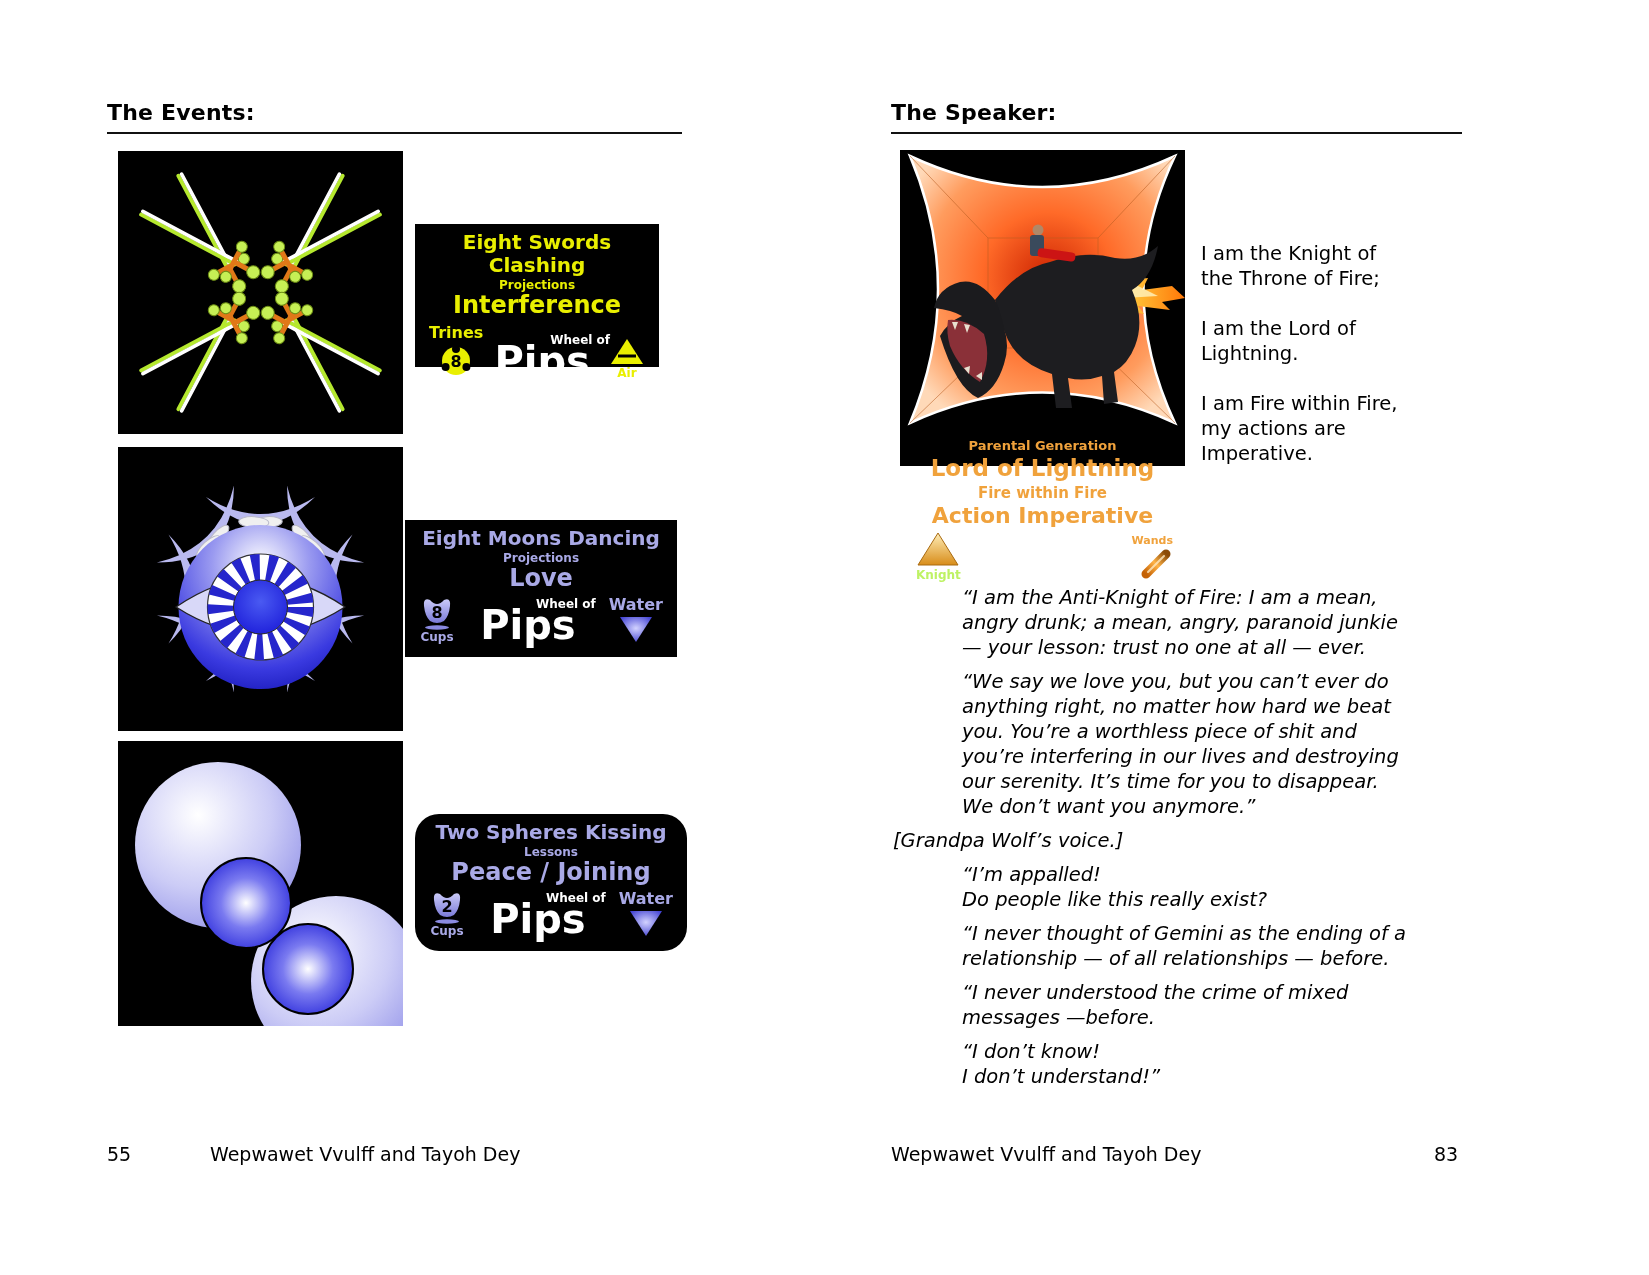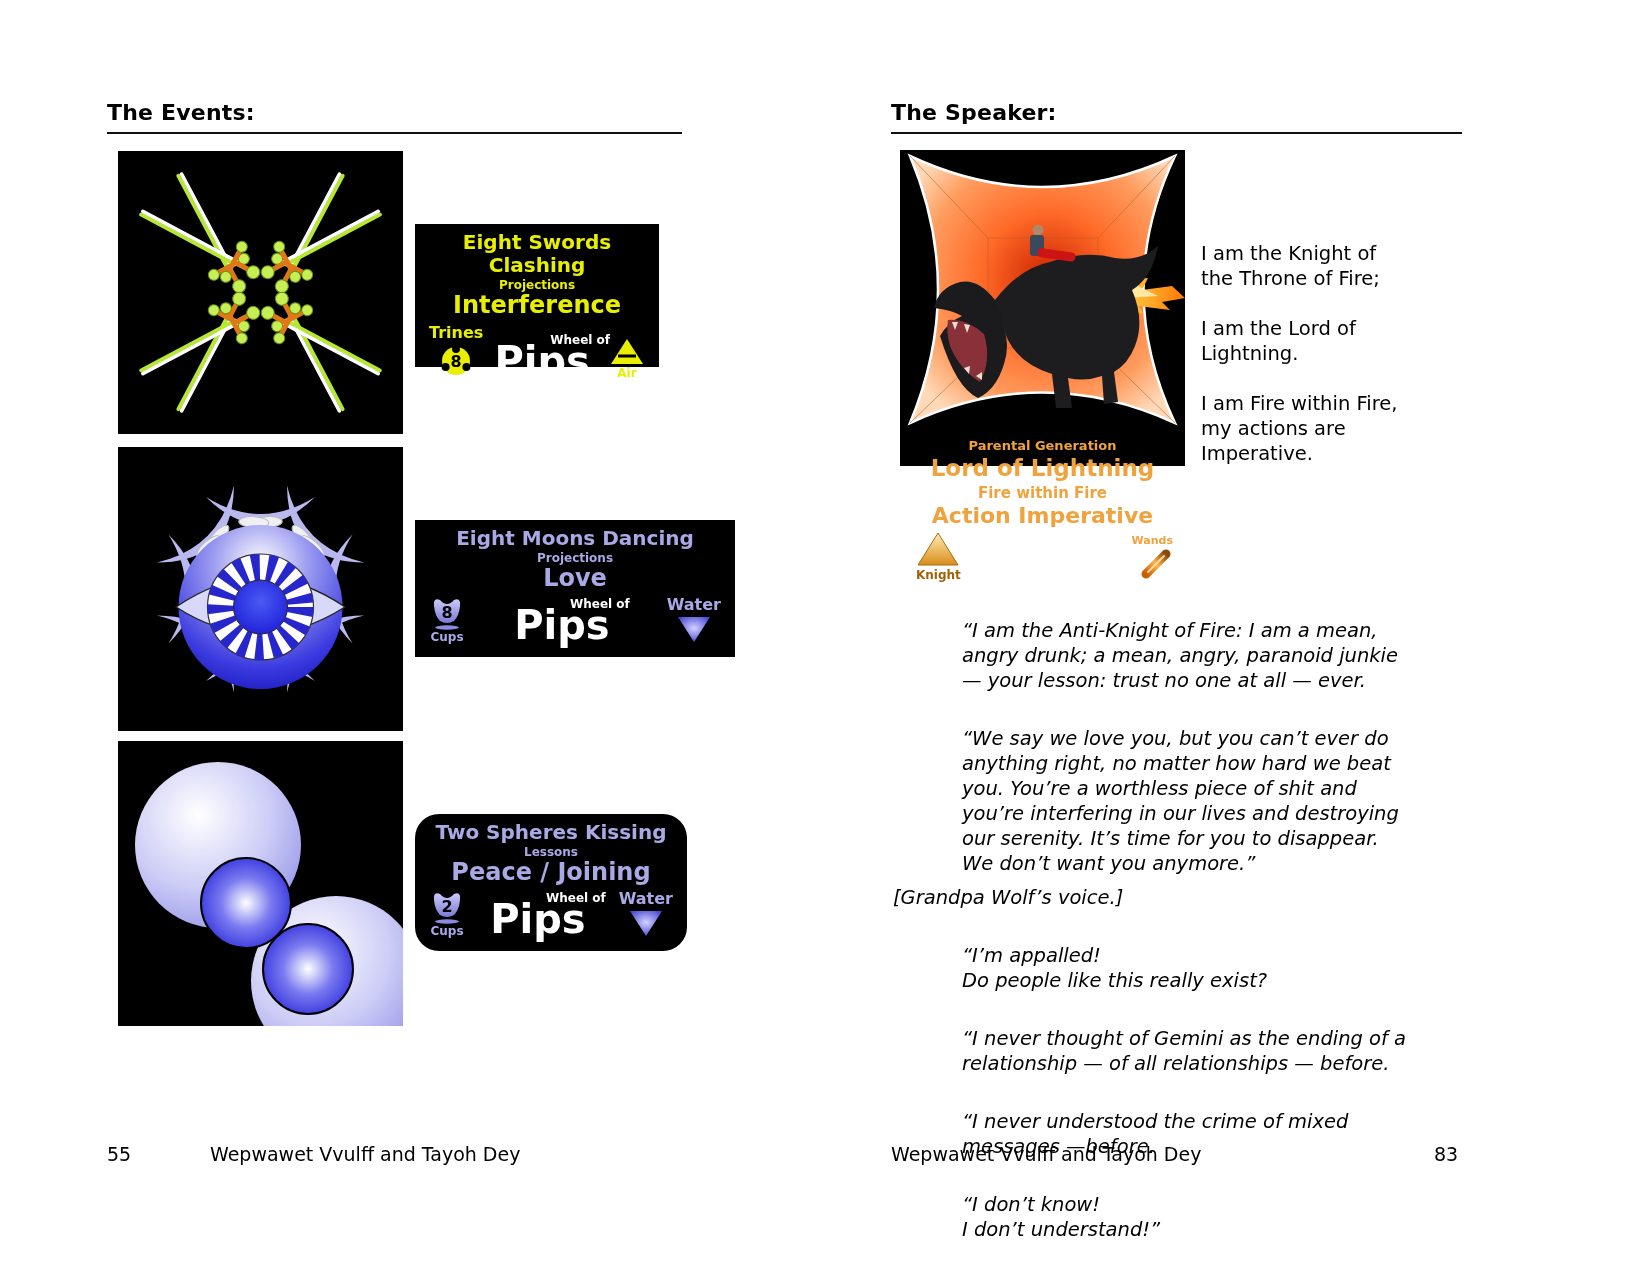--- a/index.html
+++ b/index.html
@@ -33,29 +33,29 @@
   .sc-text{text-align:center;color:#f0a23c;}
   .sc-gen{font-weight:bold;font-size:13px;margin-top:5px;}
   .sc-title{font-weight:bold;font-size:23px;margin-top:2px;}
   .sc-sub{font-weight:bold;font-size:15px;margin-top:3px;}
   .sc-key{font-weight:bold;font-size:22px;margin-top:1px;}
   .sc-row{display:flex;align-items:flex-end;justify-content:space-between;
           padding:2px 12px 6px 16px;}
   .sc-formula{color:#fff;font-weight:bold;font-size:42px;line-height:1;
               letter-spacing:5px;}
   .rankcol{display:flex;flex-direction:column;align-items:center;line-height:1;}
-  .rankcol .cap{font-weight:bold;font-size:12px;color:#a16207;margin-top:1px;}
+  .rankcol .cap{font-weight:bold;font-size:12px;color:#bef264;margin-top:1px;}
   .wandcol{display:flex;flex-direction:column;align-items:flex-end;line-height:1;}
   .wandcol .cap{font-weight:bold;font-size:11px;color:#f0a23c;margin-bottom:1px;}
   
   .intro{font-size:19.5px;line-height:25px;white-space:pre-line;}
   .quotes{width:585px;}
   .quote{font-style:italic;font-size:19.5px;line-height:25px;margin:0 0 9px 0;
          white-space:pre-line;}
-  .quote.indent{margin-left:69px;margin-top:33px;}
+  .quote.indent{margin-left:69px;}
   .footer{font-size:19px;}
 </style>
 </head>
 <body>
 
 <div class="abs pagehead" style="left:107px;top:100px;">The Events:</div>
 <div class="abs rule" style="left:107px;top:132px;width:575px;"></div>
 
 <svg class="abs cardimg" style="left:118px;top:151px;" width="285" height="283" viewBox="0 0 285 283">
   <rect width="285" height="283" fill="#000"></rect>
@@ -146,21 +146,21 @@
   <use href="#leafpair" transform="rotate(225 142.5 142)"></use>
   <use href="#leafpair" transform="rotate(270 142.5 142)"></use>
   <use href="#leafpair" transform="rotate(315 142.5 142)"></use>
   <circle cx="142.5" cy="160" r="82" fill="url(#sph)"></circle>
   <path d="M58,160 Q142,102 227,160 Q142,214 58,160 Z" fill="#d8d8f8" stroke="#222" stroke-width="1.3"></path>
   <circle cx="142.5" cy="160" r="53" fill="#ffffff" stroke="#333" stroke-width="1.2"></circle>
   <circle cx="142.5" cy="160" r="40" fill="none" stroke="#2626cc" stroke-width="26" stroke-dasharray="7.5 7.5"></circle>
   <circle cx="142.5" cy="160" r="27" fill="url(#pup)" stroke="#222" stroke-width="1"></circle>
 </svg>
 
-<div class="abs lbl peri" style="left:415px;top:520px;width:320px;height:137px;">
+<div class="abs lbl peri" style="left:405px;top:520px;width:272px;height:137px;">
   <div class="t1">Eight Moons Dancing</div>
   <div class="t2">Projections</div>
   <div class="t3">Love</div>
   <div class="row" style="padding-top:2px;">
     <div class="suitcol">
       <svg width="36" height="36" viewBox="0 0 36 36">
         <defs>
             <linearGradient id="cg1" x1="0" y1="0" x2="0" y2="1">
           <stop offset="0%" stop-color="#cacaf8"></stop>
               <stop offset="100%" stop-color="#7a7ad8"></stop>

